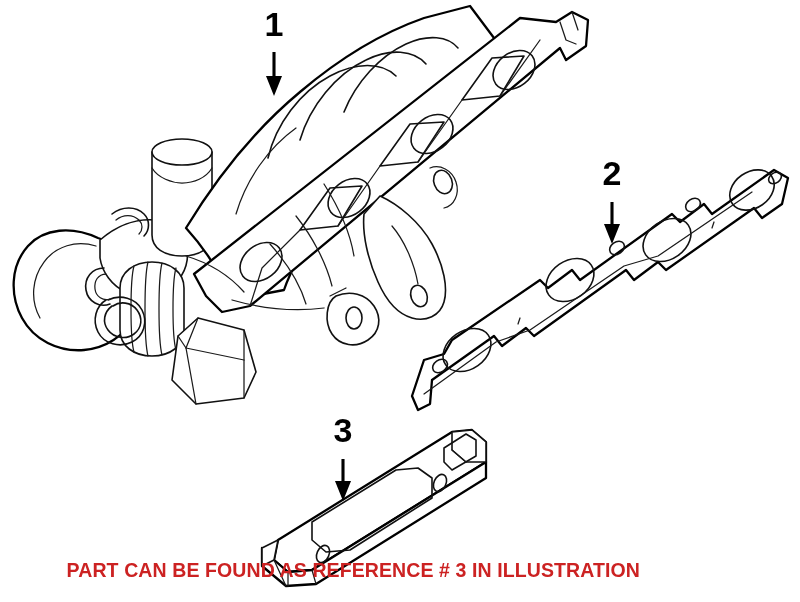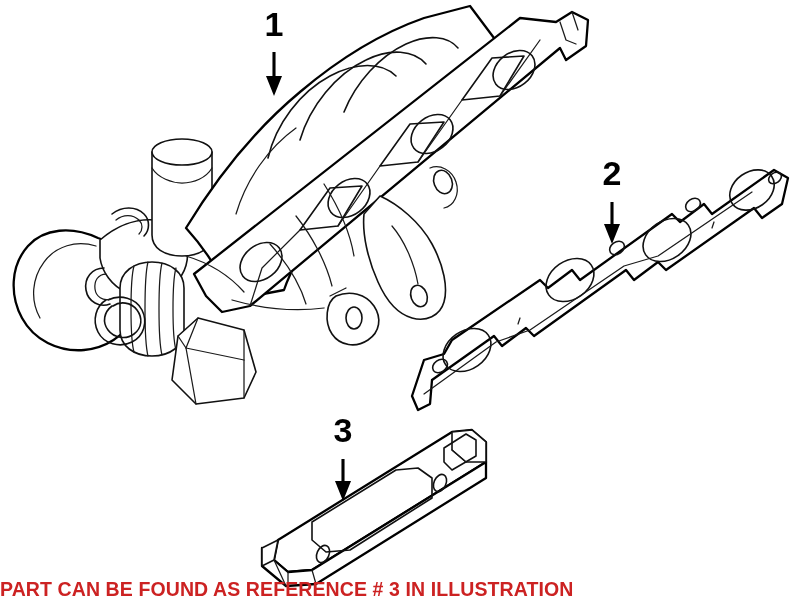--- a/index.html
+++ b/index.html
@@ -68,23 +68,23 @@
     stroke-linecap: butt;
     fill: none;
   }
   .arrow-head {
     fill: #000000;
     stroke: none;
   }
   #caption {
     position: absolute;
     left: 0;
-    bottom: 1px;
+    bottom: 20px;
     width: 640px;
-    text-align: left;
+    text-align: right;
     font-family: "Liberation Sans", sans-serif;
     font-size: 19.5px;
     font-weight: 700;
     letter-spacing: 0.1px;
     color: #cc2222;
     white-space: nowrap;
     z-index: 5;
   }
 </style>
 </head>

